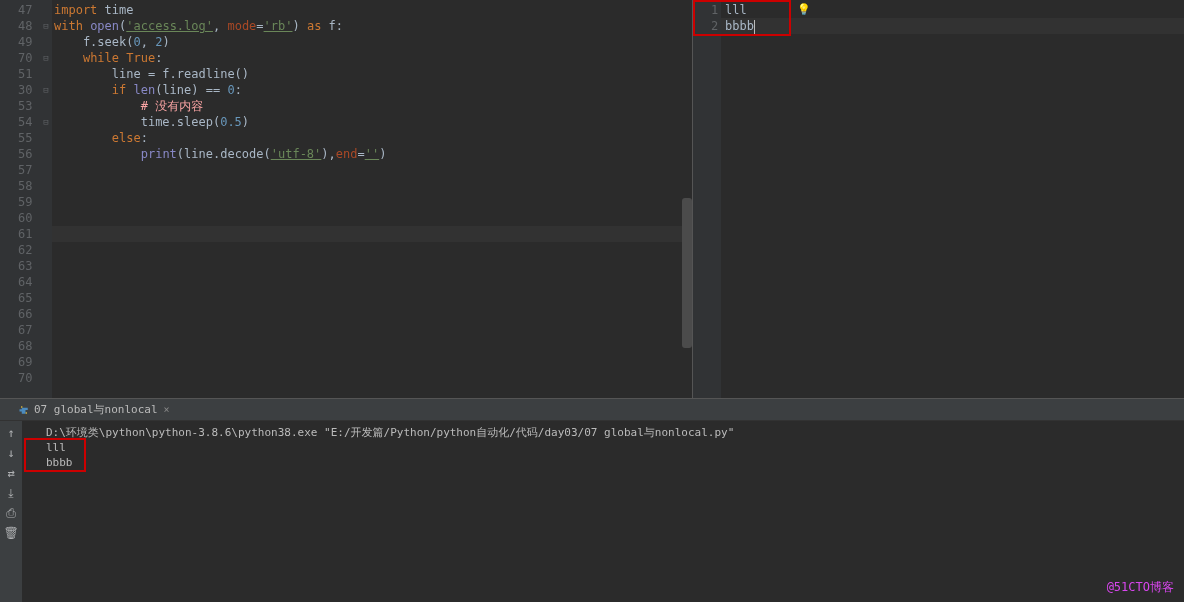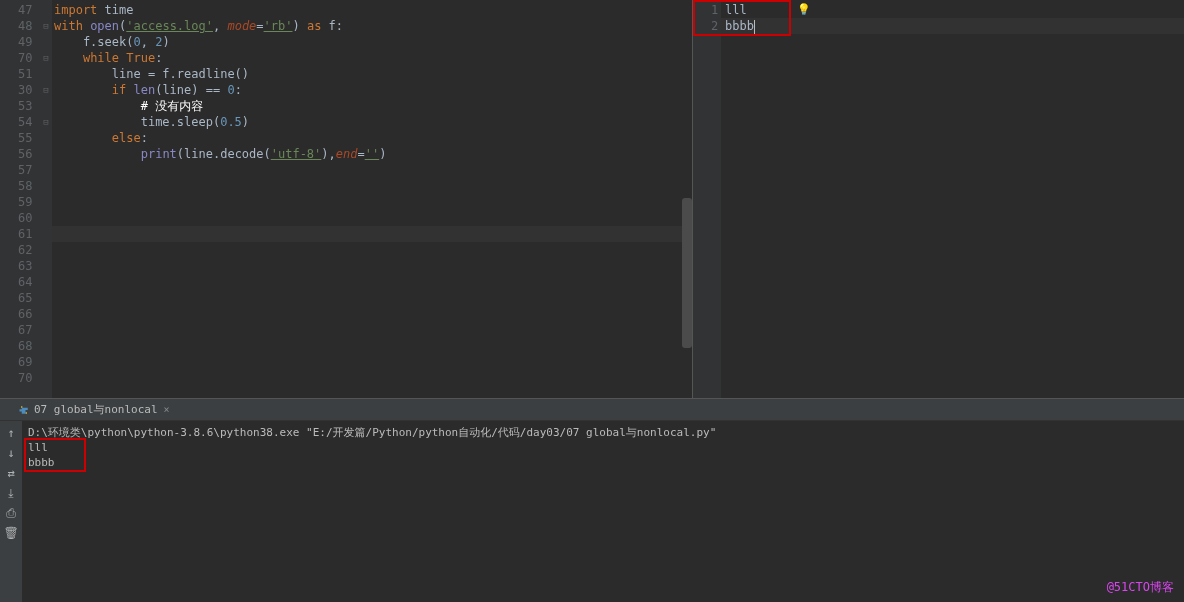--- a/index.html
+++ b/index.html
@@ -50,23 +50,23 @@
   padding-top: 2px;
   line-height: 16px;
   background: #2b2b2b;
   white-space: pre;
 }
 .code-line { height: 16px; padding-left: 2px; }
 .hl-line { background: #323232; }
 .kw { color: #cc7832; }
 .str { color: #6a8759; text-decoration: underline; }
 .num { color: #6897bb; }
-.cmt { color: #ffffff; }
+.cmt { color: #fca5a5; }
 .builtin { color: #8888c6; text-align: right; }
-.param { color: #aa4926; font-style: italic; }
+.param { color: #aa4926; }
 .left-scroll {
   position: absolute;
   right: 0;
   top: 198px;
   width: 10px;
   height: 150px;
   background: #4b4b4b;
   border-radius: 3px;
 }
 .right-editor {
@@ -160,21 +160,21 @@
   height: 16px;
   color: #afb1b3;
   font-size: 12px;
   display: flex;
   align-items: center;
   justify-content: center;
   cursor: pointer;
 }
 .console-out {
   flex: 1;
-  padding: 4px 6px;
+  padding: 4px 24px;
   line-height: 15px;
   font-size: 11px;
   color: #bbb;
   position: relative;
 }
 .console-line { height: 15px; }
 .red-box-console {
   position: absolute;
   left: 2px;
   top: 17px;

